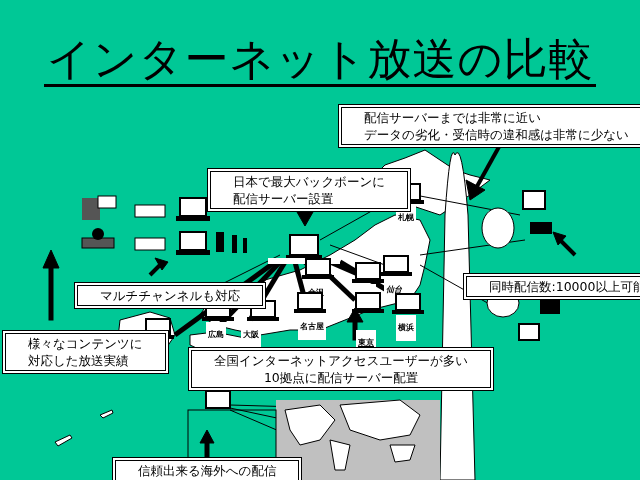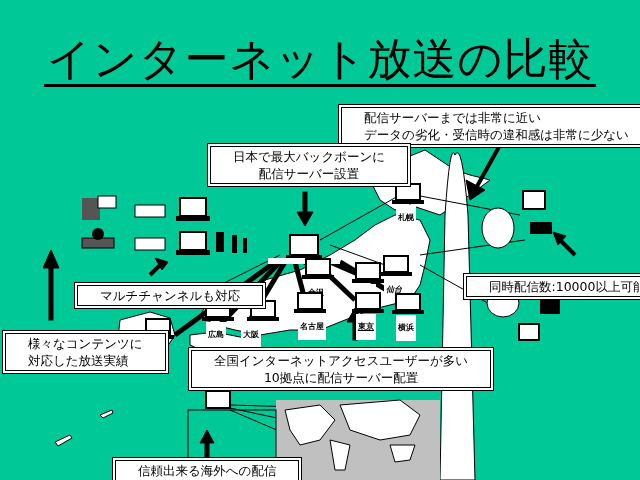--- a/index.html
+++ b/index.html
@@ -135,21 +135,21 @@
     <div class="abs" style="left: 302px; top: 275px; width: 32px; height: 4px; background: rgb(0, 0, 0);"></div>
     <div class="pc-label" style="left: 306px; top: 280px;">金沢</div>
     <div class="abs" style="left: 355px; top: 262px; width: 22px; height: 14px; background: rgb(255, 255, 255); border: 2px solid rgb(0, 0, 0);"></div>
     <div class="abs" style="left: 352px; top: 279px; width: 32px; height: 4px; background: rgb(0, 0, 0);"></div>
     <div class="pc-label" style="left: 356px; top: 284px;">新潟</div>
     <div class="abs" style="left: 297px; top: 292px; width: 22px; height: 14px; background: rgb(255, 255, 255); border: 2px solid rgb(0, 0, 0);"></div>
     <div class="abs" style="left: 294px; top: 309px; width: 32px; height: 4px; background: rgb(0, 0, 0);"></div>
     <div class="pc-label" style="left: 298px; top: 314px;">名古屋</div>
     <div class="abs" style="left: 355px; top: 292px; width: 22px; height: 14px; background: rgb(255, 255, 255); border: 2px solid rgb(0, 0, 0);"></div>
     <div class="abs" style="left: 352px; top: 309px; width: 32px; height: 4px; background: rgb(0, 0, 0);"></div>
-    <div class="pc-label" style="left: 356px; top: 314px; text-decoration: underline;">東京</div>
+    <div class="pc-label" style="left: 356px; top: 330px; text-decoration: underline;">東京</div>
     <div class="abs" style="left: 395px; top: 293px; width: 22px; height: 14px; background: rgb(255, 255, 255); border: 2px solid rgb(0, 0, 0);"></div>
     <div class="abs" style="left: 392px; top: 310px; width: 32px; height: 4px; background: rgb(0, 0, 0);"></div>
     <div class="pc-label" style="left: 396px; top: 315px;">横浜</div>
     <div class="abs" style="left: 250px; top: 300px; width: 22px; height: 14px; background: rgb(255, 255, 255); border: 2px solid rgb(0, 0, 0);"></div>
     <div class="abs" style="left: 247px; top: 317px; width: 32px; height: 4px; background: rgb(0, 0, 0);"></div>
     <div class="pc-label" style="left: 241px; top: 322px;">大阪</div>
     <div class="abs" style="left: 205px; top: 300px; width: 22px; height: 14px; background: rgb(255, 255, 255); border: 2px solid rgb(0, 0, 0);"></div>
     <div class="abs" style="left: 202px; top: 317px; width: 32px; height: 4px; background: rgb(0, 0, 0);"></div>
     <div class="pc-label" style="left: 206px; top: 322px;">広島</div>
     <div class="abs" style="left: 145px; top: 318px; width: 22px; height: 14px; background: rgb(255, 255, 255); border: 2px solid rgb(0, 0, 0);"></div>
@@ -160,21 +160,21 @@
 <div class="abs" style="left:522px;top:190px;width:20px;height:16px;background:#fff;border:2px solid #000;"></div>
 <div class="abs" style="left:530px;top:222px;width:22px;height:12px;background:#000;"></div>
 <div class="abs" style="left:540px;top:300px;width:20px;height:14px;background:#000;"></div>
 <div class="abs" style="left:518px;top:323px;width:18px;height:14px;background:#fff;border:2px solid #000;"></div>
 <div class="abs" style="left:205px;top:390px;width:22px;height:15px;background:#fff;border:2px solid #000;"></div>
 
 <div class="callout" style="left:341px;top:107px;">
   <div>配信サーバーまでは非常に近い</div>
   <div>データの劣化・受信時の違和感は非常に少ない</div>
 </div>
-<div class="callout" style="left:210px;top:146px;text-align:center;">
+<div class="callout" style="left:210px;top:171px;">
   <div>日本で最大バックボーンに</div>
   <div>配信サーバー設置</div>
 </div>
 <div class="callout" style="left:77px;top:285px;">
   <div>マルチチャンネルも対応</div>
 </div>
 <div class="callout" style="left:5px;top:333px;">
   <div>様々なコンテンツに</div>
   <div>対応した放送実績</div>
 </div>

